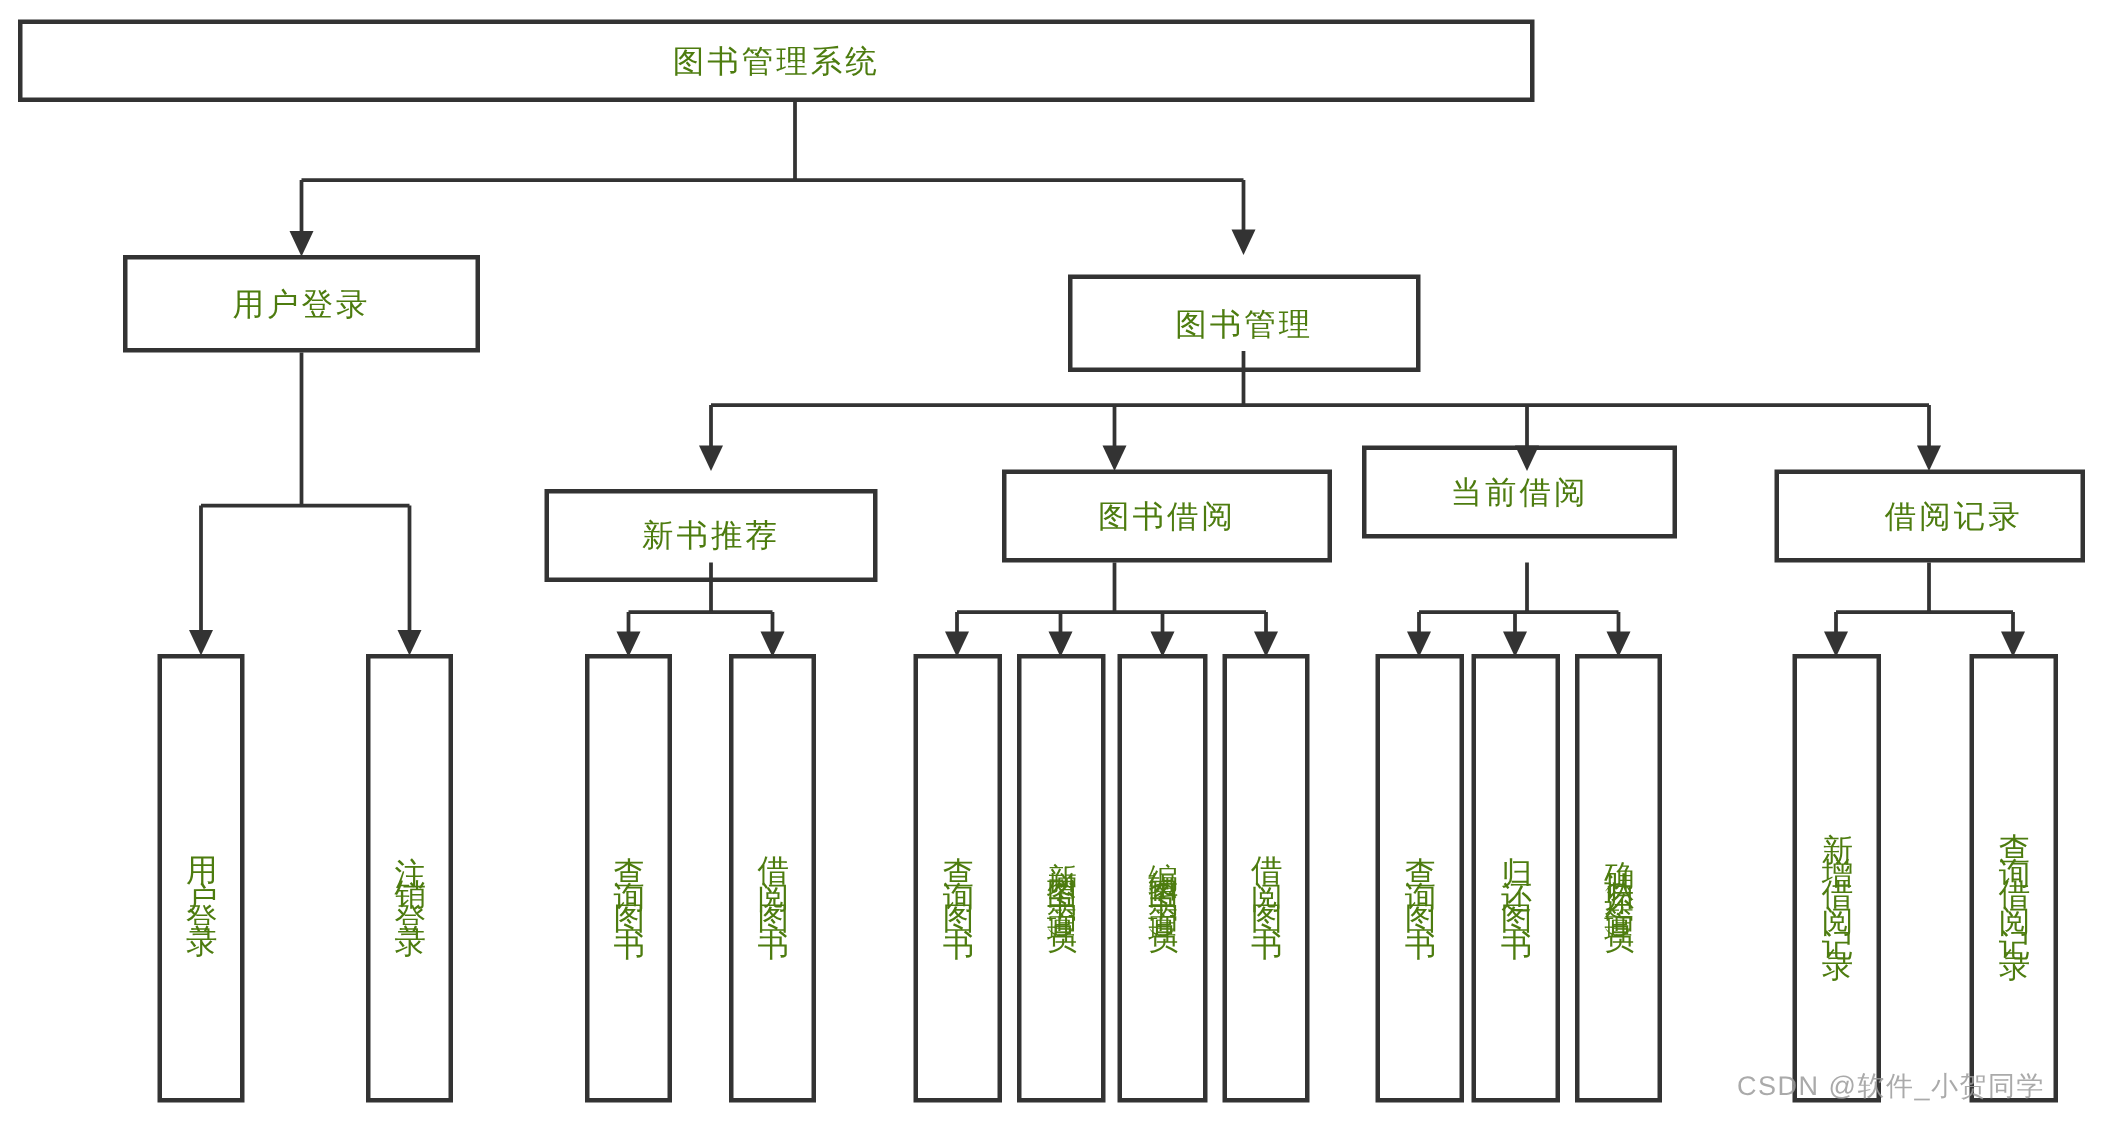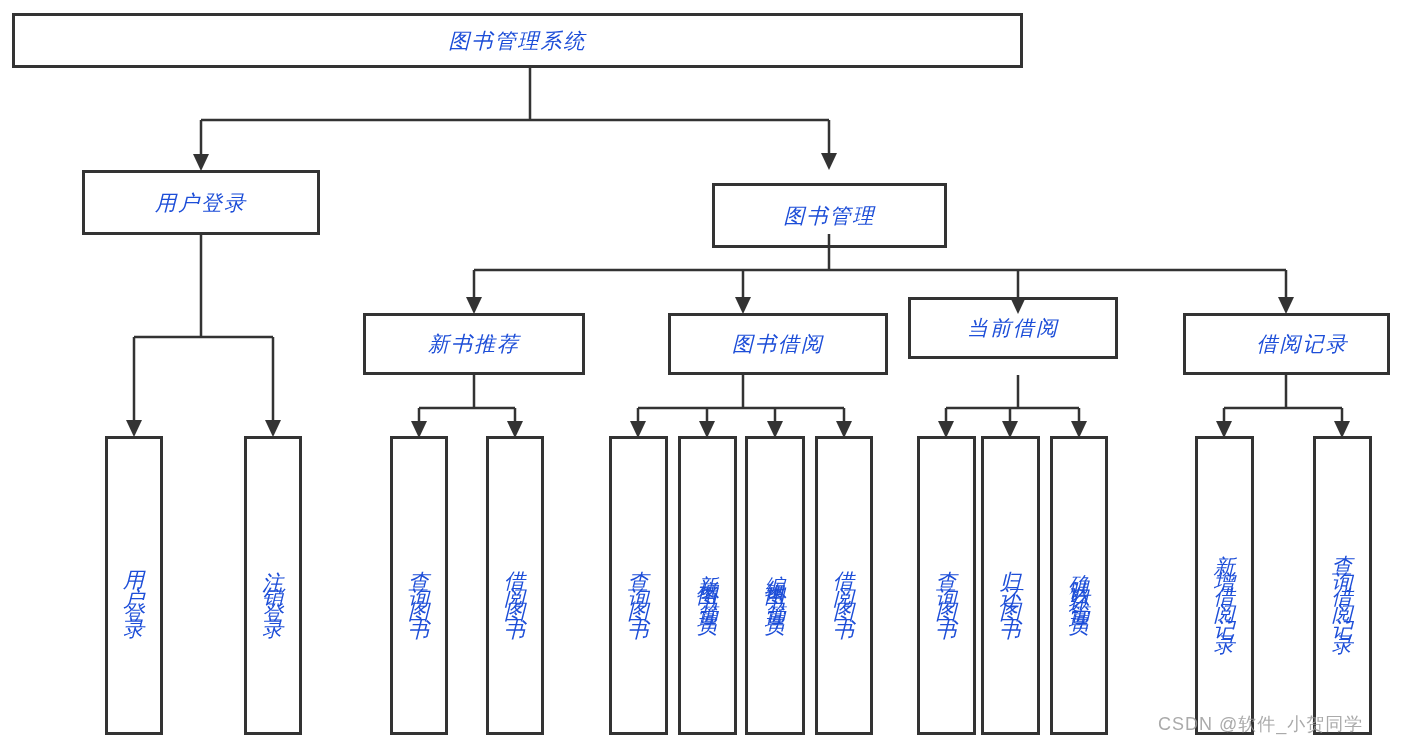--- a/index.html
+++ b/index.html
@@ -18,23 +18,22 @@
     background: #ffffff;
     border: 3px solid #333333;
     display: flex;
     align-items: center;
     justify-content: center;
     z-index: 2;
   }
   .node .lbl {
     font-size: 21px;
     letter-spacing: 2px;
-    color: #1d4ed8;
+    color: #4d7c0f;
     white-space: nowrap;
-    font-style: italic;
   }
   .leaf .lbl {
     writing-mode: vertical-rl;
     text-orientation: mixed;
     letter-spacing: 16px;
     font-size: 21px;
     white-space: normal;
     line-height: 1;
   }
   .leaf .lbl.tight {
@@ -113,21 +112,21 @@
     <span class="lbl">图书管理系统</span>
   </div>
 
   <div class="node" style="left:82px; top:170px; width:238px; height:65px;">
     <span class="lbl">用户登录</span>
   </div>
   <div class="node" style="left:712px; top:183px; width:235px; height:65px;">
     <span class="lbl">图书管理</span>
   </div>
 
-  <div class="node" style="left:363px; top:313px; width:222px; height:62px;">
+  <div class="node" style="left:363px; top:326px; width:222px; height:62px;">
     <span class="lbl">新书推荐</span>
   </div>
   <div class="node" style="left:668px; top:313px; width:220px; height:62px;">
     <span class="lbl">图书借阅</span>
   </div>
   <div class="node" style="left:908px; top:297px; width:210px; height:62px;">
     <span class="lbl">当前借阅</span>
   </div>
   <div class="node" style="left:1183px; top:313px; width:207px; height:62px;padding-left:32px;">
     <span class="lbl">借阅记录</span>

